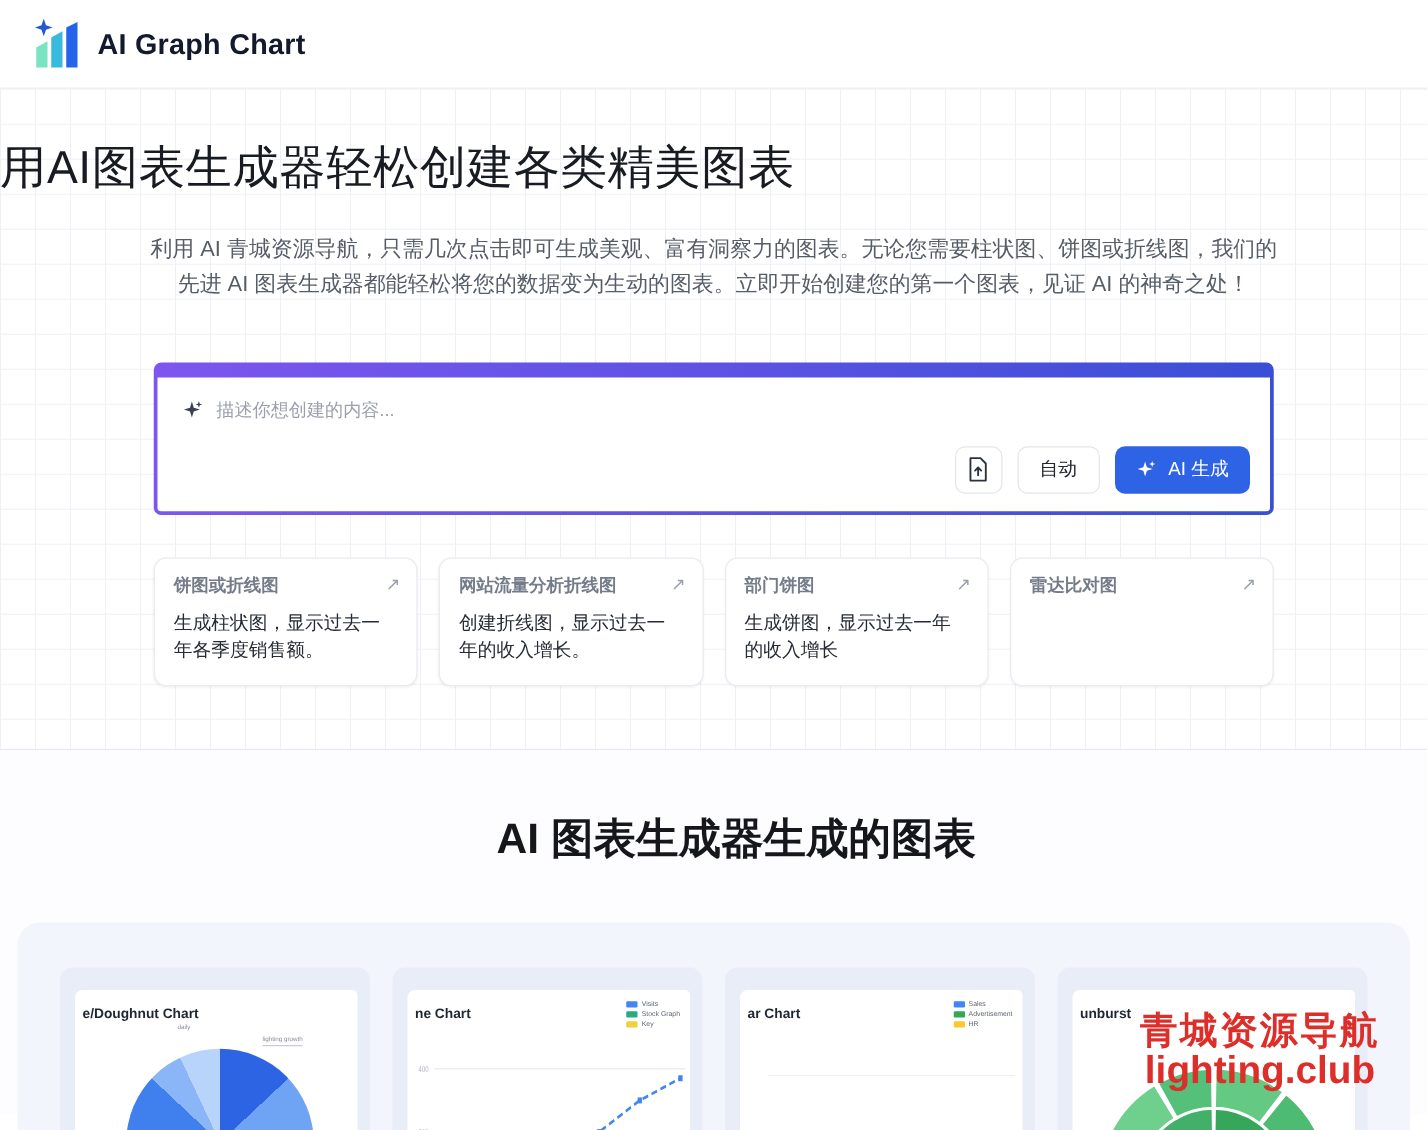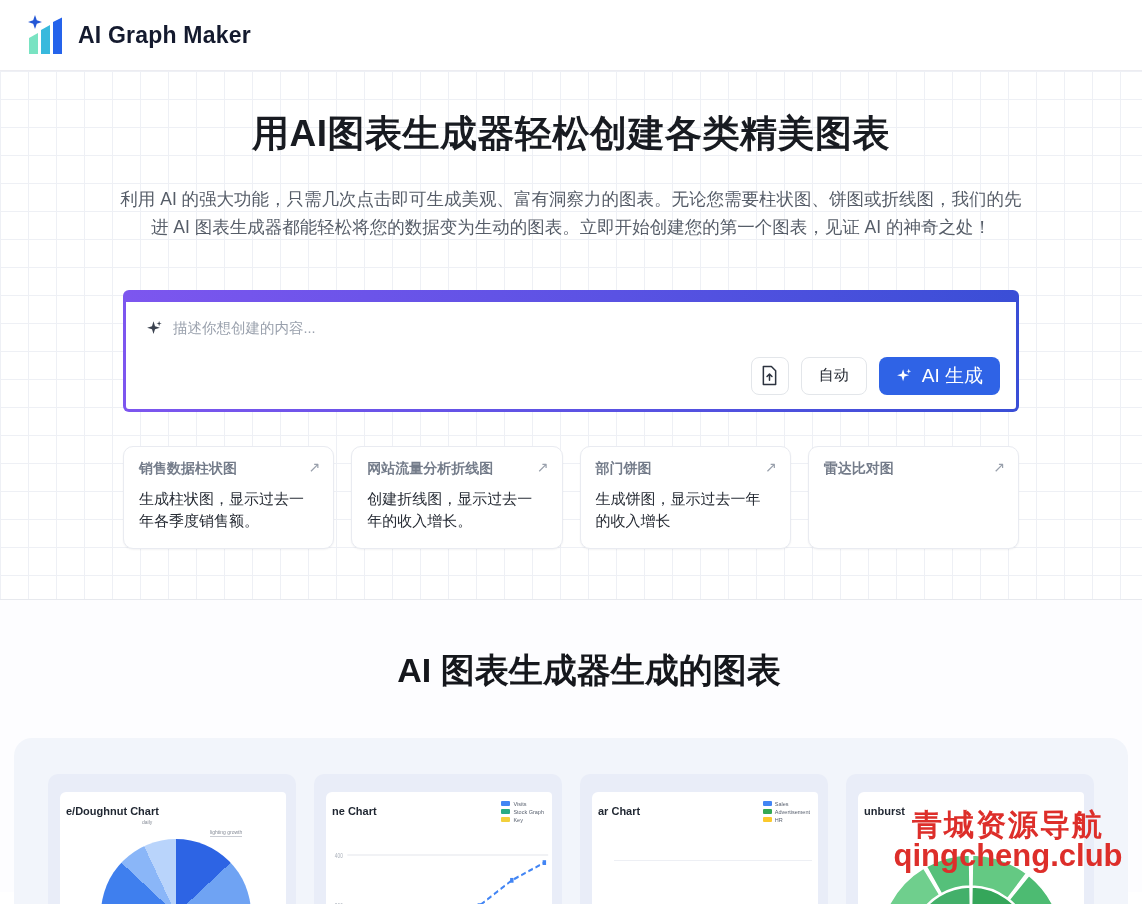--- a/index.html
+++ b/index.html
@@ -15,37 +15,37 @@
   .nav a { text-decoration:none; color:#3d4655; font-size:15px; cursor:pointer; }
   .lang { display:flex; align-items:center; gap:7px; color:#3d4655; font-size:15px; cursor:pointer; }
   .login-btn { margin-left:12px; background:#2b53d7; color:#fff; border:none; border-radius:8px;
     padding:10px 26px; font-size:15px; cursor:pointer; font-family:inherit; }
 
   
   .hero { background-color:#fff;
     background-image:linear-gradient(#eef0f5 1px,transparent 1px),
                      linear-gradient(90deg,#eef0f5 1px,transparent 1px);
     background-size:28px 28px; border-bottom:1px solid #e7e9ee; padding:38px 0 50px; }
-  .hero h1 { text-align:center; font-size:37px; font-weight:700; color:#181b21; letter-spacing:.5px; }
+  .hero h1 { text-align:left; font-size:37px; font-weight:400; color:#181b21; letter-spacing:.5px; }
   .hero-sub { width:906px; margin:26px auto 0; text-align:center; color:#565d68;
     font-size:17.5px; line-height:1.62; }
 
   .composer-wrap { width:896px; margin:48px auto 0;
     background:linear-gradient(90deg,#7d56ef 0%,#5a52e3 55%,#3a4ed6 100%);
     border-radius:6px; padding:12px 3px 3px; }
   .composer { background:#fff; border-radius:0 0 3px 3px; height:107px; position:relative;
     padding:17px 20px; }
   .ph-row { display:flex; align-items:center; gap:9px; color:#9aa1ad; font-size:14.5px; }
   .actions { position:absolute; right:16px; bottom:14px; display:flex; gap:12px; }
   .icon-btn { width:38px; height:38px; background:#fff; border:1px solid #e3e6ea; border-radius:8px;
     display:flex; align-items:center; justify-content:center; cursor:pointer; }
   .auto-btn { height:38px; padding:0 17px; background:#fff; border:1px solid #e3e6ea; border-radius:8px;
     font-size:15px; color:#20252e; cursor:pointer; font-family:Liberation Mono, monospace; }
   .gen-btn { height:38px; padding:0 17px; background:#2f63e6; border:none; border-radius:8px;
-    color:#fff; font-size:19px; display:flex; align-items:center; gap:9px; cursor:pointer; font-family:inherit; }
+    color:#fff; font-size:15px; display:flex; align-items:center; gap:9px; cursor:pointer; font-family:inherit; }
 
   .suggestions { width:896px; margin:34px auto 0; display:grid;
     grid-template-columns:repeat(4,1fr); gap:17px; }
   .sug-card { background:#fff; border:1px solid #e9ebf1; border-radius:10px; padding:13px 15px 15px;
     position:relative; box-shadow:0 1px 2px rgba(16,24,40,.05); cursor:pointer; }
   .sug-title { font-size:14px; font-weight:700; color:#747c8a; }
   .sug-arrow { position:absolute; top:12px; right:13px; color:#99a0ac; font-size:14px; }
   .sug-desc { margin-top:10px; font-size:15px; color:#262b34; line-height:1.5; }
 
   
@@ -96,27 +96,27 @@
 <body>
 
 <header class="topbar">
   <div class="brand">
     <svg width="42" height="46" viewBox="0 0 42 46">
       <path d="M3 26 L12 21 L12 42 L3 42 Z" fill="#79e3c2"></path>
       <path d="M15 18 L24 13 L24 42 L15 42 Z" fill="#38b9dd"></path>
       <path d="M27 10 L36 5.5 L36 42 L27 42 Z" fill="#2563eb"></path>
       <path d="M9 3 L10.8 8.2 L16 10 L10.8 11.8 L9 17 L7.2 11.8 L2 10 L7.2 8.2 Z" fill="#2457d6"></path>
     </svg>
-    <span class="brand-title">AI Graph Maker</span>
+    <span class="brand-title">AI Graph Chart</span>
   </div>
 </header>
 
 <section class="hero">
   <h1>用AI图表生成器轻松创建各类精美图表</h1>
-  <p class="hero-sub">利用 AI 的强大功能，只需几次点击即可生成美观、富有洞察力的图表。无论您需要柱状图、饼图或折线图，我们的先进 AI 图表生成器都能轻松将您的数据变为生动的图表。立即开始创建您的第一个图表，见证 AI 的神奇之处！</p>
+  <p class="hero-sub">利用 AI 青城资源导航，只需几次点击即可生成美观、富有洞察力的图表。无论您需要柱状图、饼图或折线图，我们的先进 AI 图表生成器都能轻松将您的数据变为生动的图表。立即开始创建您的第一个图表，见证 AI 的神奇之处！</p>
 
   <div class="composer-wrap">
     <div class="composer">
       <div class="ph-row">
         <svg class="sparkle-dark" width="18" height="18" viewBox="0 0 24 24">
           <path d="M10 3 L12 9.5 L18.5 11.5 L12 13.5 L10 20 L8 13.5 L1.5 11.5 L8 9.5 Z" fill="#3a424f"></path>
           <path d="M17.5 2.5 L18.4 5.2 L21 6 L18.4 6.8 L17.5 9.5 L16.6 6.8 L14 6 L16.6 5.2 Z" fill="#3a424f"></path>
         </svg>
         <span>描述你想创建的内容...</span>
       </div>
@@ -134,21 +134,21 @@
             <path d="M18 2.5 L18.9 5.2 L21.5 6 L18.9 6.8 L18 9.5 L17.1 6.8 L14.5 6 L17.1 5.2 Z" fill="#fff"></path>
           </svg>
           <span>AI 生成</span>
         </button>
       </div>
     </div>
   </div>
 
   <div class="suggestions">
     <div class="sug-card">
-      <div class="sug-title">销售数据柱状图</div>
+      <div class="sug-title">饼图或折线图</div>
       <span class="sug-arrow">↗</span>
       <div class="sug-desc">生成柱状图，显示过去一年各季度销售额。</div>
     </div>
     <div class="sug-card">
       <div class="sug-title">网站流量分析折线图</div>
       <span class="sug-arrow">↗</span>
       <div class="sug-desc">创建折线图，显示过去一年的收入增长。</div>
     </div>
     <div class="sug-card">
       <div class="sug-title">部门饼图</div>
@@ -285,14 +285,14 @@
             </svg>
         </div>
       </div>
 
     </div>
   </div>
 </section>
 
 <div class="watermark" style="color: rgb(221, 46, 42);">
   <div class="wm1">青城资源导航</div>
-  <div class="wm2">qingcheng.club</div>
+  <div class="wm2">lighting.club</div>
 </div>
 
 </body></html>

